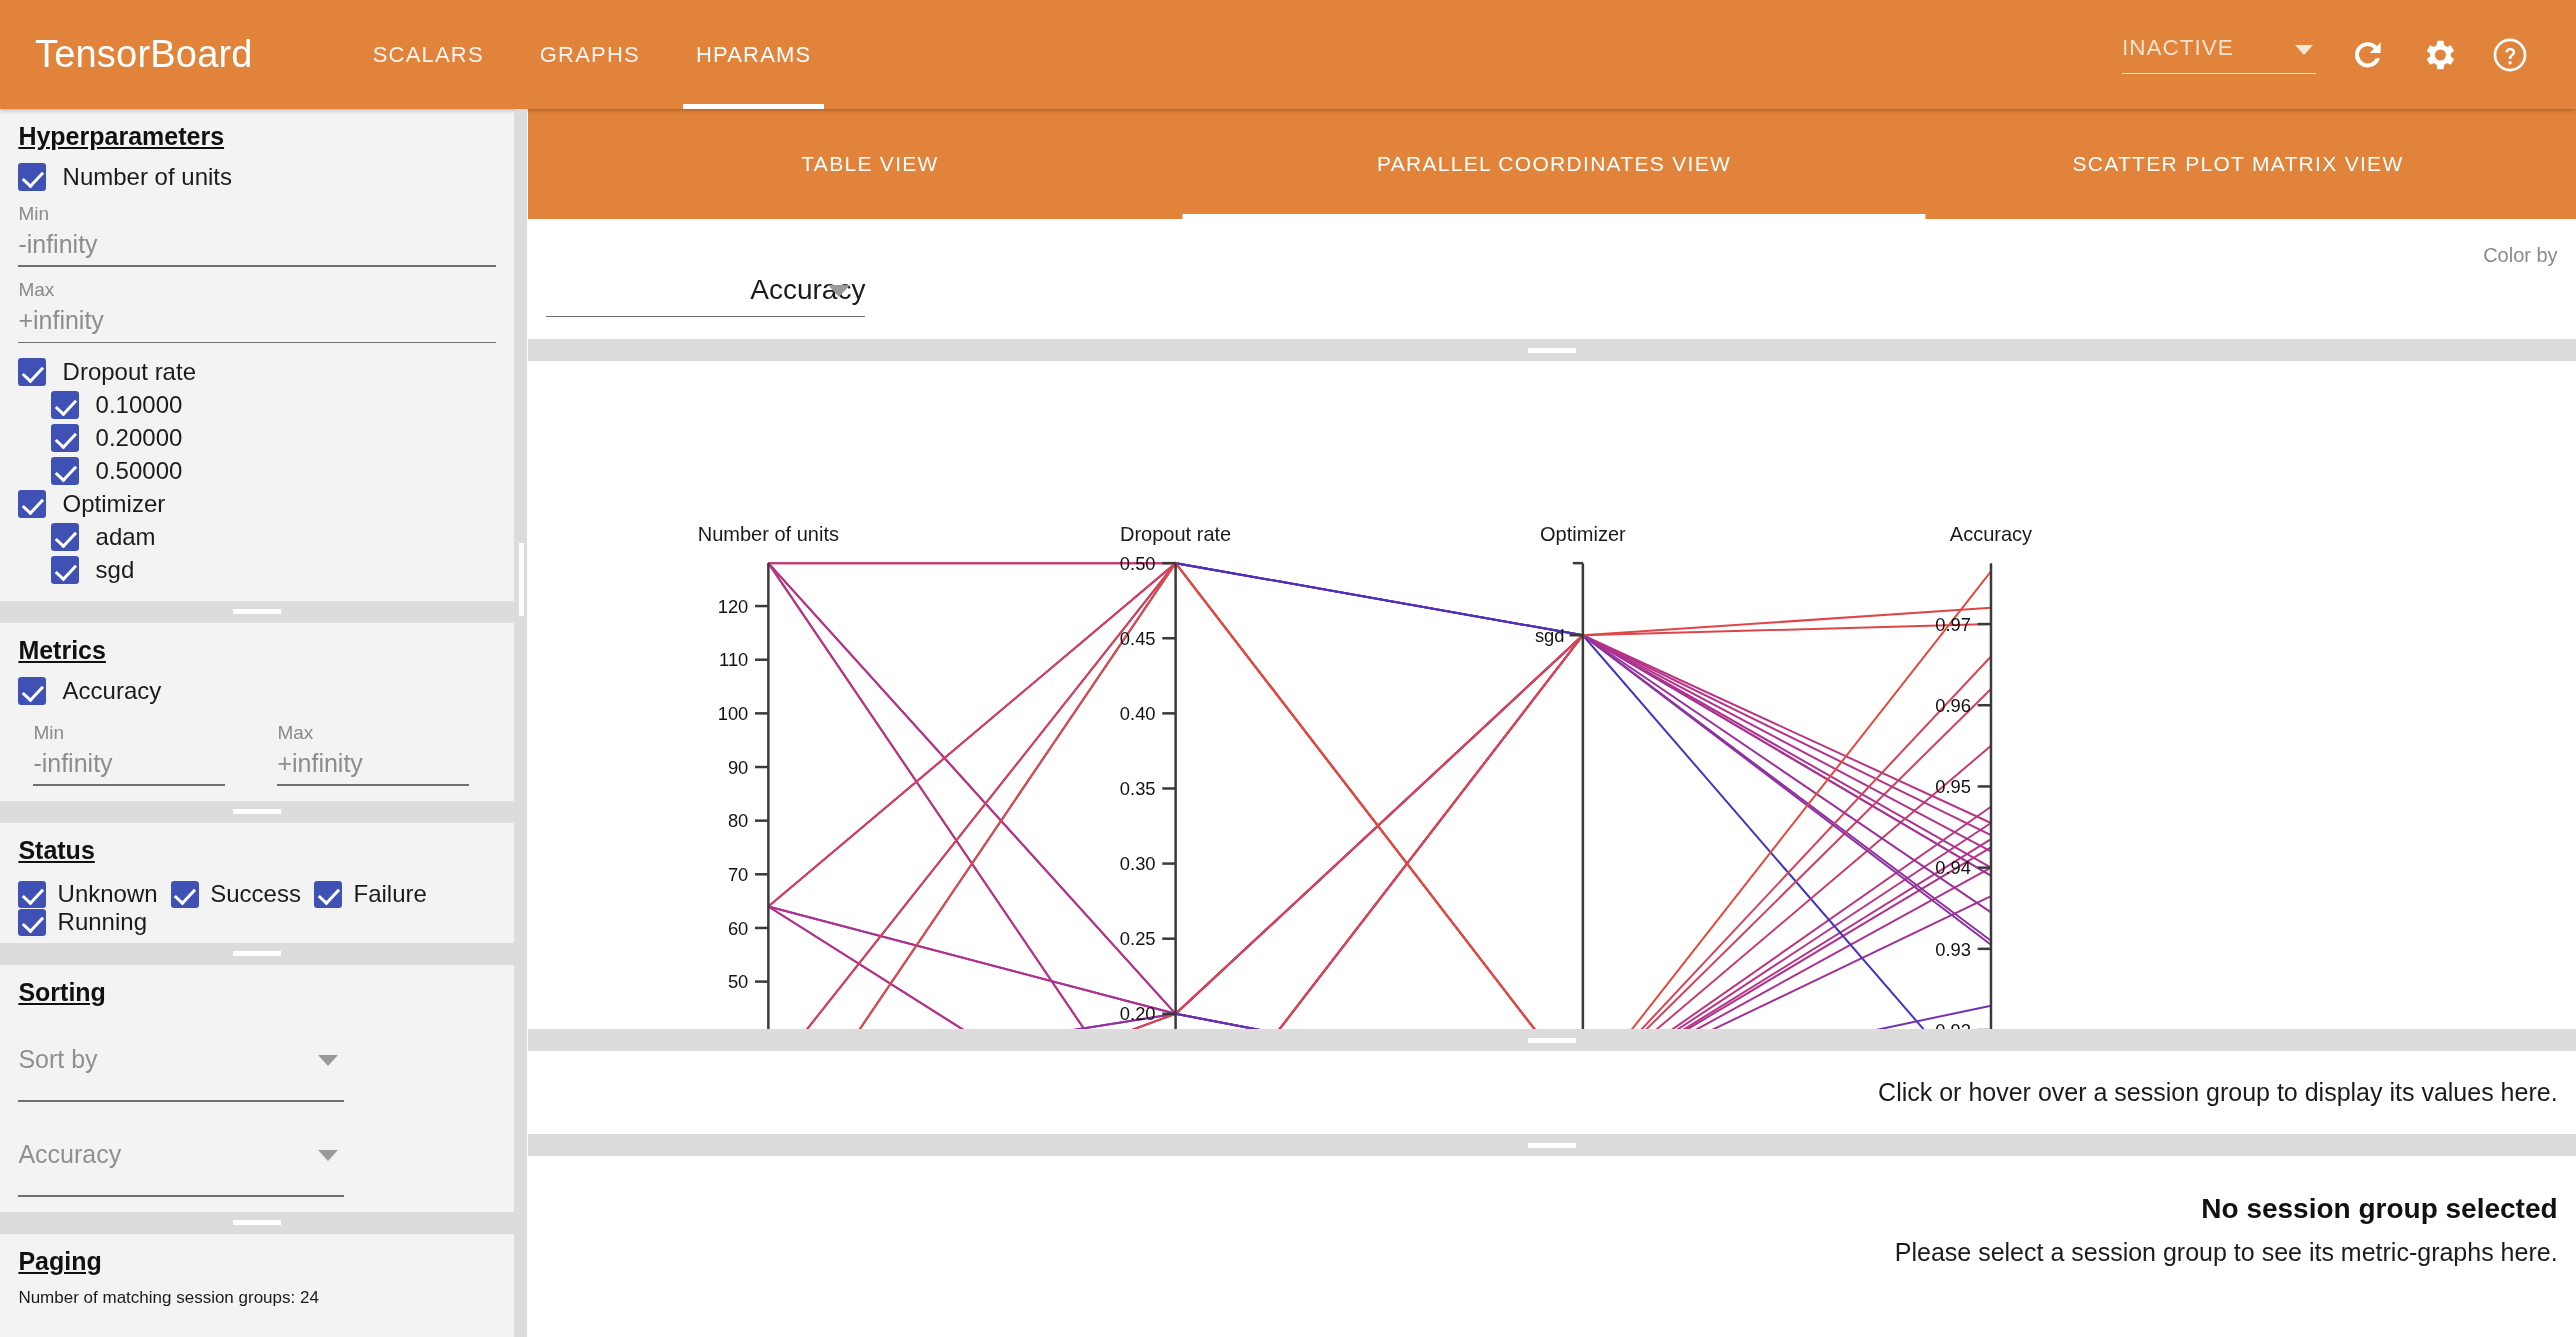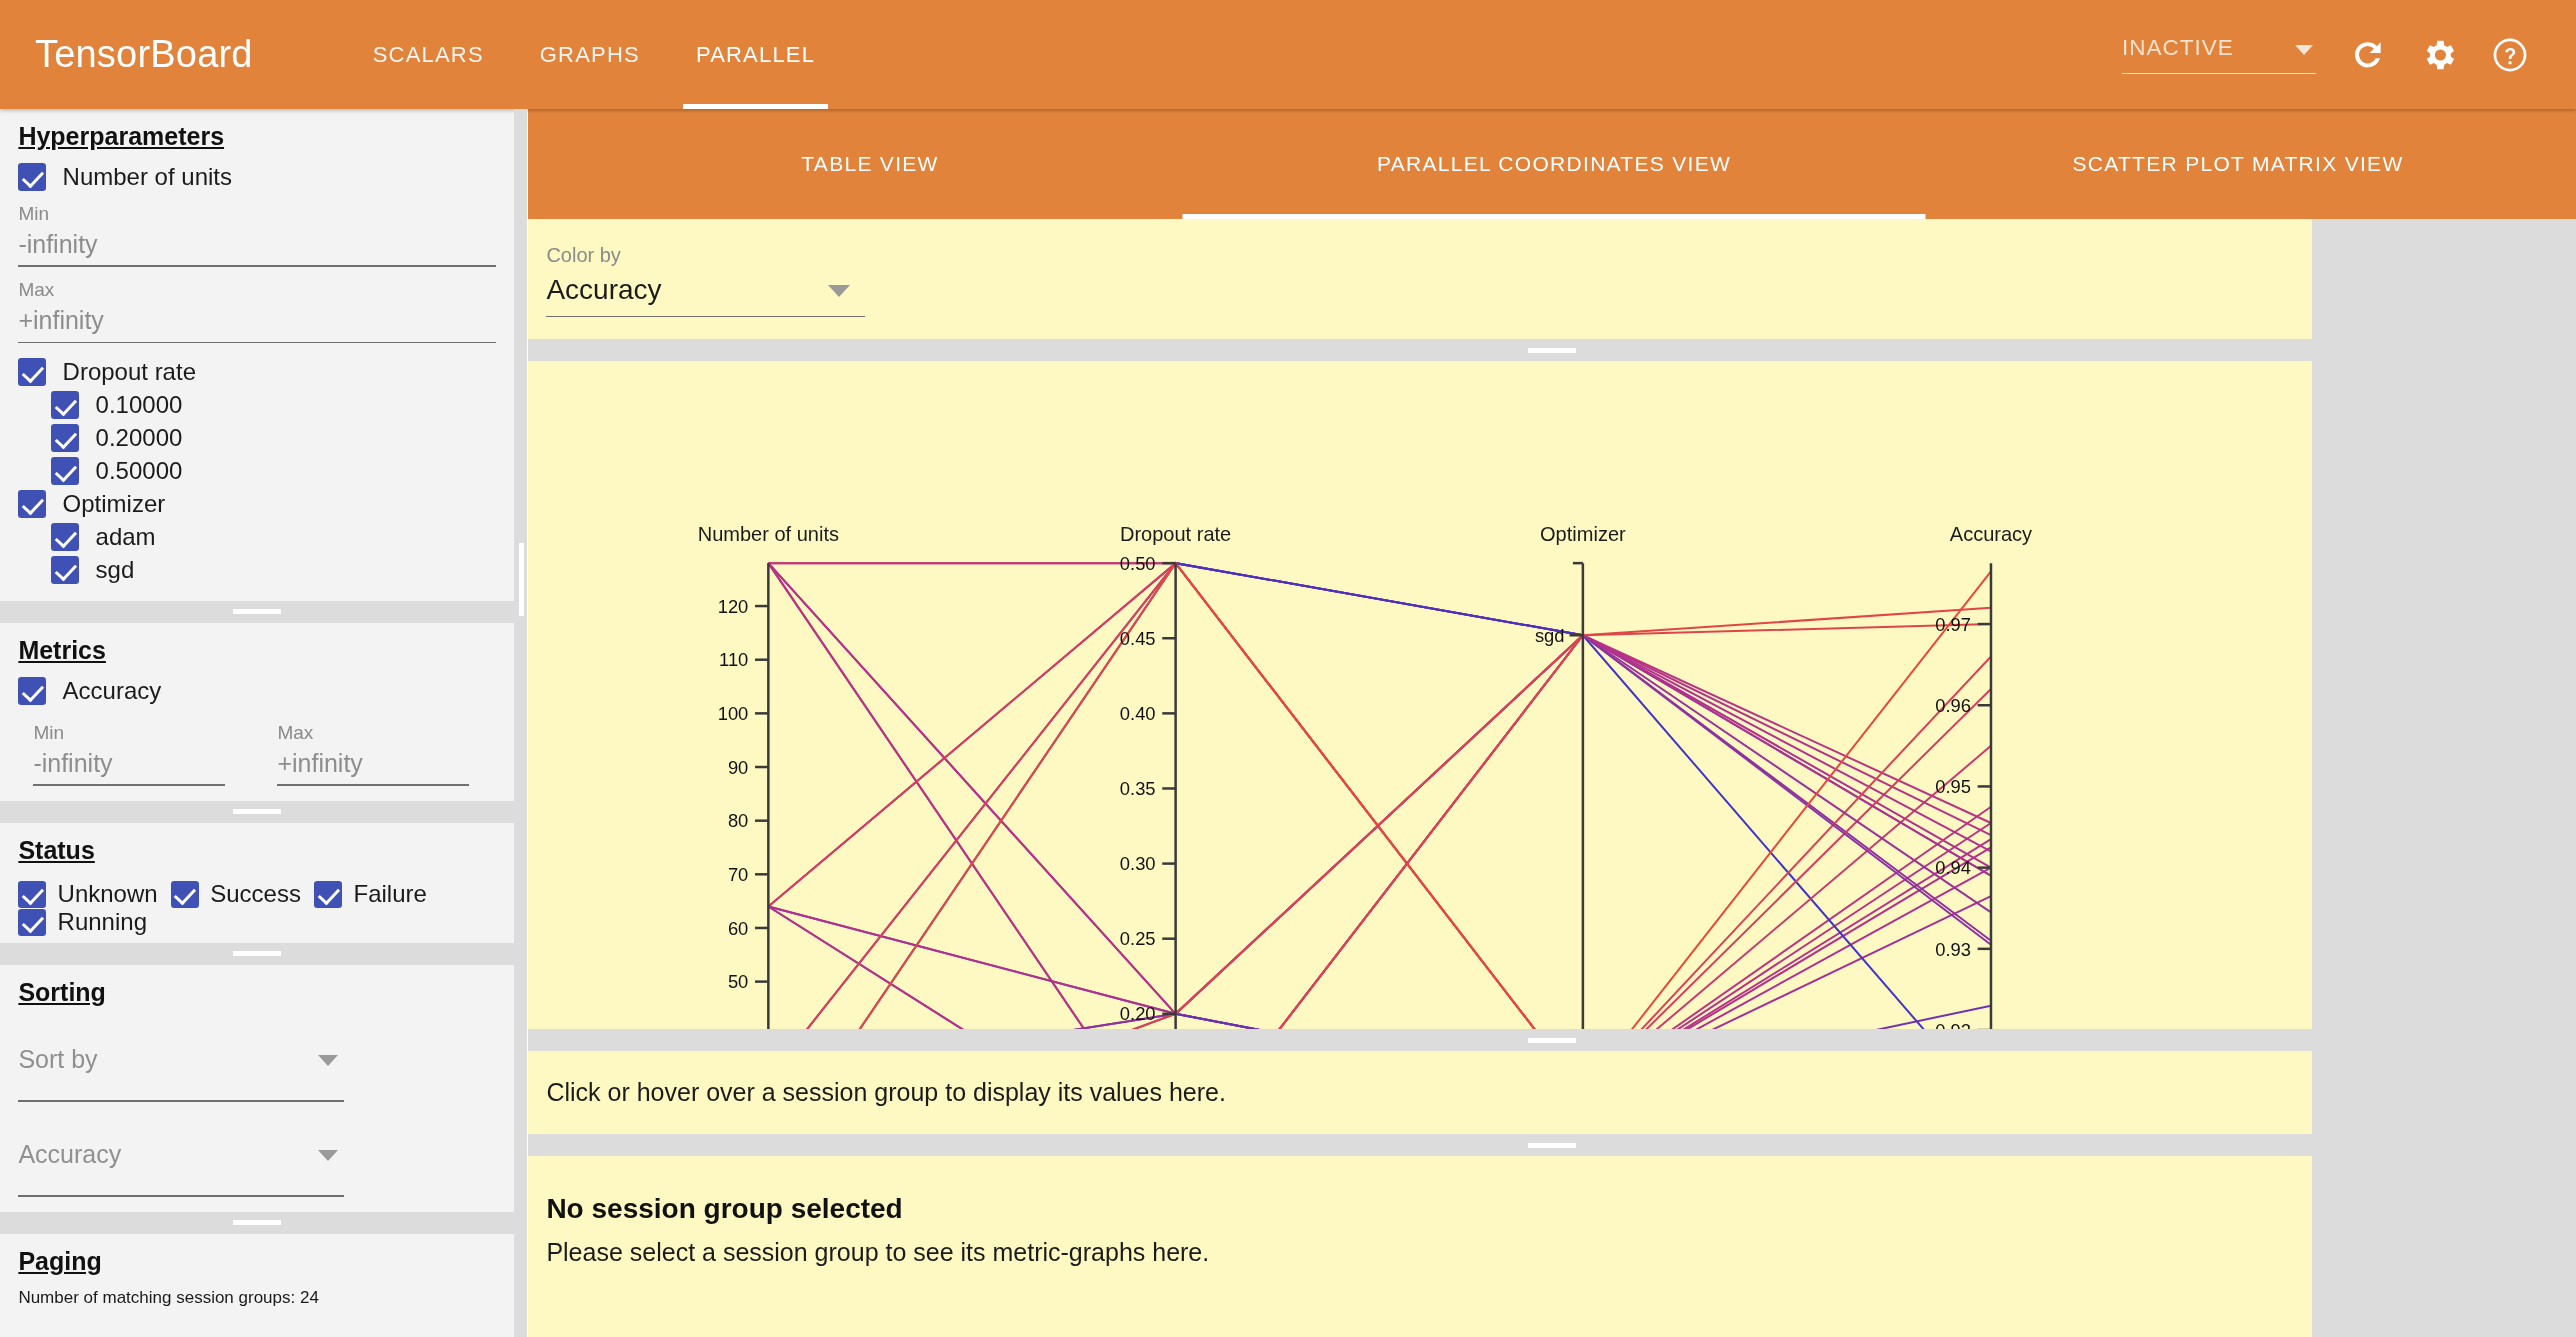--- a/index.html
+++ b/index.html
@@ -71,21 +71,21 @@
 
   
   .vsplit { position:absolute; left:514px; top:109px; width:13.4px; height:1229px;
     background:#dcdcdc; z-index:6; }
   .vsplit i { position:absolute; left:5px; top:434px; width:5px; height:73px;
     background:#fff; display:block; }
 
   
   .main { position:absolute; left:528px; top:219px; width:2048px; height:1119px;
     background:#dcdcdc; }
-  .panel { background:#fef9c3; width:1784px; }
+  .panel { background:#ffffff; width:2048px;text-align:right; }
   .hsplit { width:2048px; height:22px; background:#dcdcdc; position:relative; }
   .hsplit i { position:absolute; left:50%; transform:translateX(-50%); top:8.3px;
     width:48px; height:5px; background:#fff; display:block; }
 
   .colorby { padding:25px 18.4px 22px 18.4px; }
   .colorby .cl { font-size:20px; color:#8a8a8a; margin-bottom:6.7px; }
   .cbsel { position:relative; width:319px; }
   .cbsel .cv { font-size:28px; color:#1b1b1b; padding-bottom:10px; }
   .cbsel .cr { height:1.7px; background:#6f6f6f; }
   .cbsel .cc { position:absolute; right:15px; top:11.7px; width:0;height:0;
@@ -101,21 +101,21 @@
   svg text { font-family:"Liberation Sans", sans-serif; }
 </style>
 </head>
 <body>
 
 <div class="topbar">
   <div class="brand">TensorBoard</div>
   <div class="navtabs">
     <div class="navtab">SCALARS</div>
     <div class="navtab">GRAPHS</div>
-    <div class="navtab active">PARALLEL</div>
+    <div class="navtab active">HPARAMS</div>
   </div>
   <div class="topright">
     <div class="runsel">
       <div class="val">INACTIVE</div>
       <div class="rule"></div>
       <div class="caret"></div>
     </div>
     <svg class="ticon" viewBox="0 0 24 24">
       <path d="M17.6 6.4A8 8 0 1 0 19.5 14h-2.6a5.5 5.5 0 1 1-1.1-6l-2.8 2.8H20V4z" fill="#fff"></path>
     </svg>

